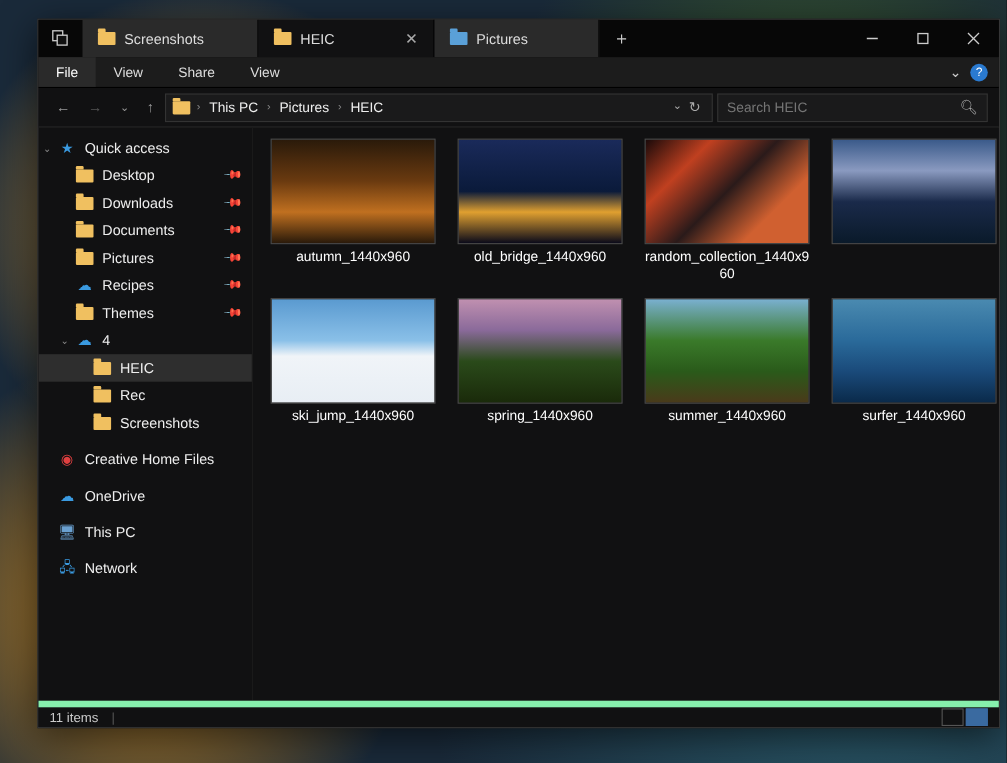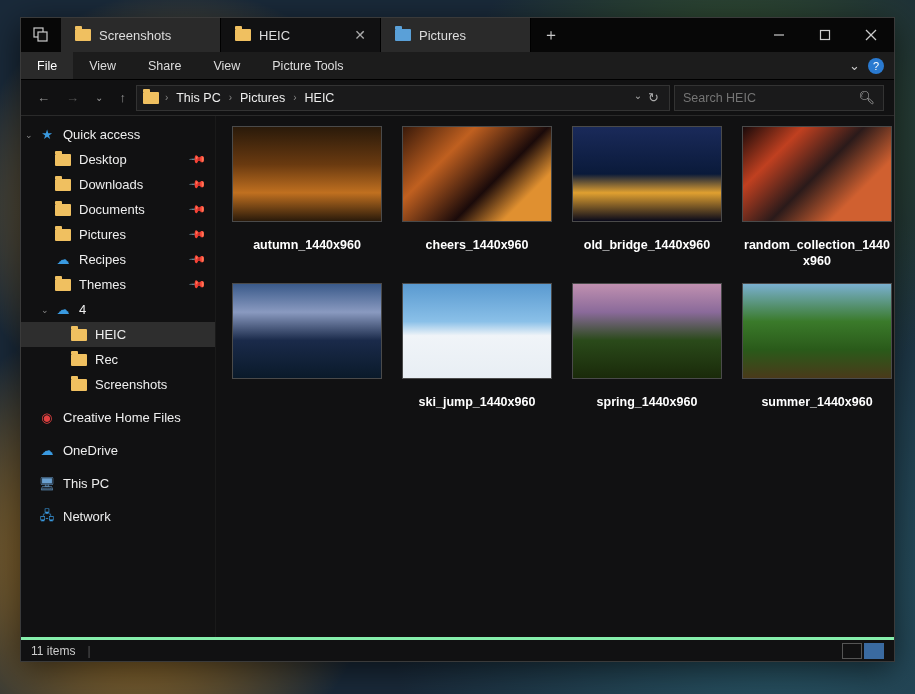--- a/index.html
+++ b/index.html
@@ -9,21 +9,21 @@
     font-size: 13px;
     background: radial-gradient(circle at 20% 30%, #e8a030 0%, transparent 25%),
                 radial-gradient(circle at 80% 20%, #3a5a2a 0%, transparent 30%),
                 radial-gradient(circle at 15% 80%, #d89020 0%, transparent 25%),
                 radial-gradient(circle at 85% 85%, #2a5a6a 0%, #1a2a3a 40%),
                 #1a1a1a;
     overflow: hidden;
     position: relative;
   }
   .window {
-    position: absolute; left: 20px; top: 17px;
+    position: absolute; left: 34px; top: 17px;
     width: 875px; height: 645px;
     background: #111112;
     border: 1px solid #3a3a3a;
     display: flex; flex-direction: column;
     box-shadow: 0 8px 32px rgba(0,0,0,0.6);
   }
   
   .titlebar { height: 34px; display: flex; align-items: stretch; background: #070707; }
   .tabctrl { width: 40px; display: flex; align-items: center; justify-content: center; color: #ccc; }
   .tab {
@@ -49,44 +49,44 @@
   .ribtab { color:#ddd; padding:0 16px; display:flex; align-items:center; cursor:pointer; font-size:12.5px;}
   .ribright { margin-left:auto; display:flex; align-items:center; gap:8px; padding-right:10px;}
   .help { width:16px; height:16px; border-radius:50%; background:#2a7ad0; color:#fff; font-size:11px; display:flex; align-items:center; justify-content:center;}
   
   .addr { height: 36px; display:flex; align-items:center; gap:4px; padding:0 10px; background:#111112; border-bottom:1px solid #2a2a2a;}
   .navarrow { color:#999; padding:4px 6px; cursor:pointer; }
   .breadcrumb { flex:1; height:26px; background:#1a1a1b; border:1px solid #333; display:flex; align-items:center; padding:0 6px; gap:4px;}
   .crumb { color:#eee; padding:0 4px; cursor:pointer; font-size:12.5px;}
   .crumb-sep { color:#888; font-size:10px;}
   .bc-ctrl { margin-left:auto; display:flex; gap:6px; color:#aaa; padding-right:4px;}
-  .search { width:210px; height:26px; background:#1a1a1b; border:1px solid #333; display:flex; align-items:center; padding:0 8px; color:#888;}
+  .search { width:246px; height:26px; background:#1a1a1b; border:1px solid #333; display:flex; align-items:center; padding:0 8px; color:#888;}
   .search input { flex:1; background:transparent; border:0; color:#eee; font-size:12.5px; outline:none;}
   
   .body { flex:1; display:flex; overflow:hidden; }
   .sidebar { width: 195px; background:#111112; padding:6px 0; overflow-y:auto; border-right:1px solid #1a1a1a;}
   .side-item { display:flex; align-items:center; gap:8px; padding: 5px 10px 5px 18px; color:#eee; cursor:pointer; font-size:13px; position:relative;}
   .side-item.indent { padding-left: 34px; }
   .side-item.selected { background:#2e2e2e; }
   .side-item .pin { margin-left:auto; color:#888; font-size:11px; transform:rotate(45deg);}
   .side-item .exp { position:absolute; left:4px; color:#888; font-size:9px;}
   .side-ico { width:16px; height:14px; display:flex; align-items:center; justify-content:center; flex-shrink:0;}
   .star { color:#3a9ae0; }
   .cloud { color:#3a9ae0; }
   .pc { color:#6aa0d0; }
   .net { color:#3a9ae0; }
   .section-gap { height:8px; }
   
   .content { flex:1; background:#111112; padding:10px 14px; overflow-y:auto;}
   .grid { display:grid; grid-template-columns: repeat(4, 154px); gap: 14px 16px; justify-content:start;}
   .item { display:flex; flex-direction:column; align-items:center; cursor:pointer;}
   .thumb { width:150px; height:96px; border:1px solid #4a4a4a; background:#333; }
-  .fname { color:#fff; font-size:12.5px; text-align:center; margin-top:16px; line-height:1.25; max-width:150px; word-wrap:break-word;font-weight:bold;}
-  
-  .status { height:24px; background:#111112; border-top:3px solid #86efac; display:flex; align-items:center; padding:0 10px; color:#ccc; font-size:12px;}
+  .fname { color:#fff; font-size:12.5px; text-align:center; margin-top:4px; line-height:1.25; max-width:150px; word-wrap:break-word;}
+  
+  .status { height:24px; background:#111112; border-top:6px solid #86efac; display:flex; align-items:center; padding:0 10px; color:#ccc; font-size:12px;}
   .status .views { margin-left:auto; display:flex; gap:2px;}
   .viewbtn { width:20px; height:16px; border:1px solid #555; cursor:pointer;}
   .viewbtn.active { background:#3a6aa0; border-color:#3a6aa0;}
   
   .t-autumn { background: linear-gradient(180deg,#2a1a0a 0%,#6a3a10 40%,#c07020 70%,#2a1a0a 100%);}
   .t-cheers { background: linear-gradient(135deg,#3a1a0a,#c06020 30%,#1a0a0a 60%,#e09030 80%);}
   .t-crowd  { background: linear-gradient(180deg,#e0b070 0%,#5a3a20 50%,#1a0a05 100%);}
   .t-bridge { background: linear-gradient(180deg,#1a2a5a 0%,#0a1a3a 50%,#e0a030 70%,#0a0a1a 100%);}
   .t-random { background: linear-gradient(135deg,#1a0a0a,#c04020 25%,#2a1a1a 50%,#d06030 75%);}
   .t-season { background: linear-gradient(180deg,#3a5a8a 0%,#8a9ac0 30%,#1a2a4a 60%,#0a1a2a 100%);}
@@ -140,21 +140,20 @@
           </svg>
         </div>
     </div>
   </div>
 
   <div class="ribbon">
     <div class="filebtn">File</div>
     <div class="ribtab">View</div>
     <div class="ribtab">Share</div>
     <div class="ribtab">View</div>
-    <div class="ribtab">Picture Tools</div>
     <div class="ribright">
       <span style="color:#ccc">⌄</span>
       <span class="help">?</span>
     </div>
   </div>
 
   <div class="addr">
     <span class="navarrow">←</span>
     <span class="navarrow" style="color:#555">→</span>
     <span class="navarrow" style="font-size:10px">⌄</span>
@@ -276,24 +275,20 @@
       </div>
     </div>
 
     <div class="content">
       <div class="grid" id="file-grid">
           <div class="item">
             <div class="thumb t-autumn"></div>
             <div class="fname">autumn_1440x960</div>
           </div>
           <div class="item">
-            <div class="thumb t-cheers"></div>
-            <div class="fname">cheers_1440x960</div>
-          </div>
-          <div class="item">
             <div class="thumb t-bridge"></div>
             <div class="fname">old_bridge_1440x960</div>
           </div>
           <div class="item">
             <div class="thumb t-random"></div>
             <div class="fname">random_collection_1440x960</div>
           </div>
           <div class="item">
             <div class="thumb t-season"></div>
           </div>
@@ -301,20 +296,24 @@
             <div class="thumb t-ski"></div>
             <div class="fname">ski_jump_1440x960</div>
           </div>
           <div class="item">
             <div class="thumb t-spring"></div>
             <div class="fname">spring_1440x960</div>
           </div>
           <div class="item">
             <div class="thumb t-summer"></div>
             <div class="fname">summer_1440x960</div>
+          </div>
+          <div class="item">
+            <div class="thumb t-surfer"></div>
+            <div class="fname">surfer_1440x960</div>
           </div>
         </div>
     </div>
   </div>
 
   <div class="status">
     <span>11 items</span>
     <span style="margin-left:12px;color:#555">|</span>
     <div class="views">
       <div class="viewbtn"></div>

